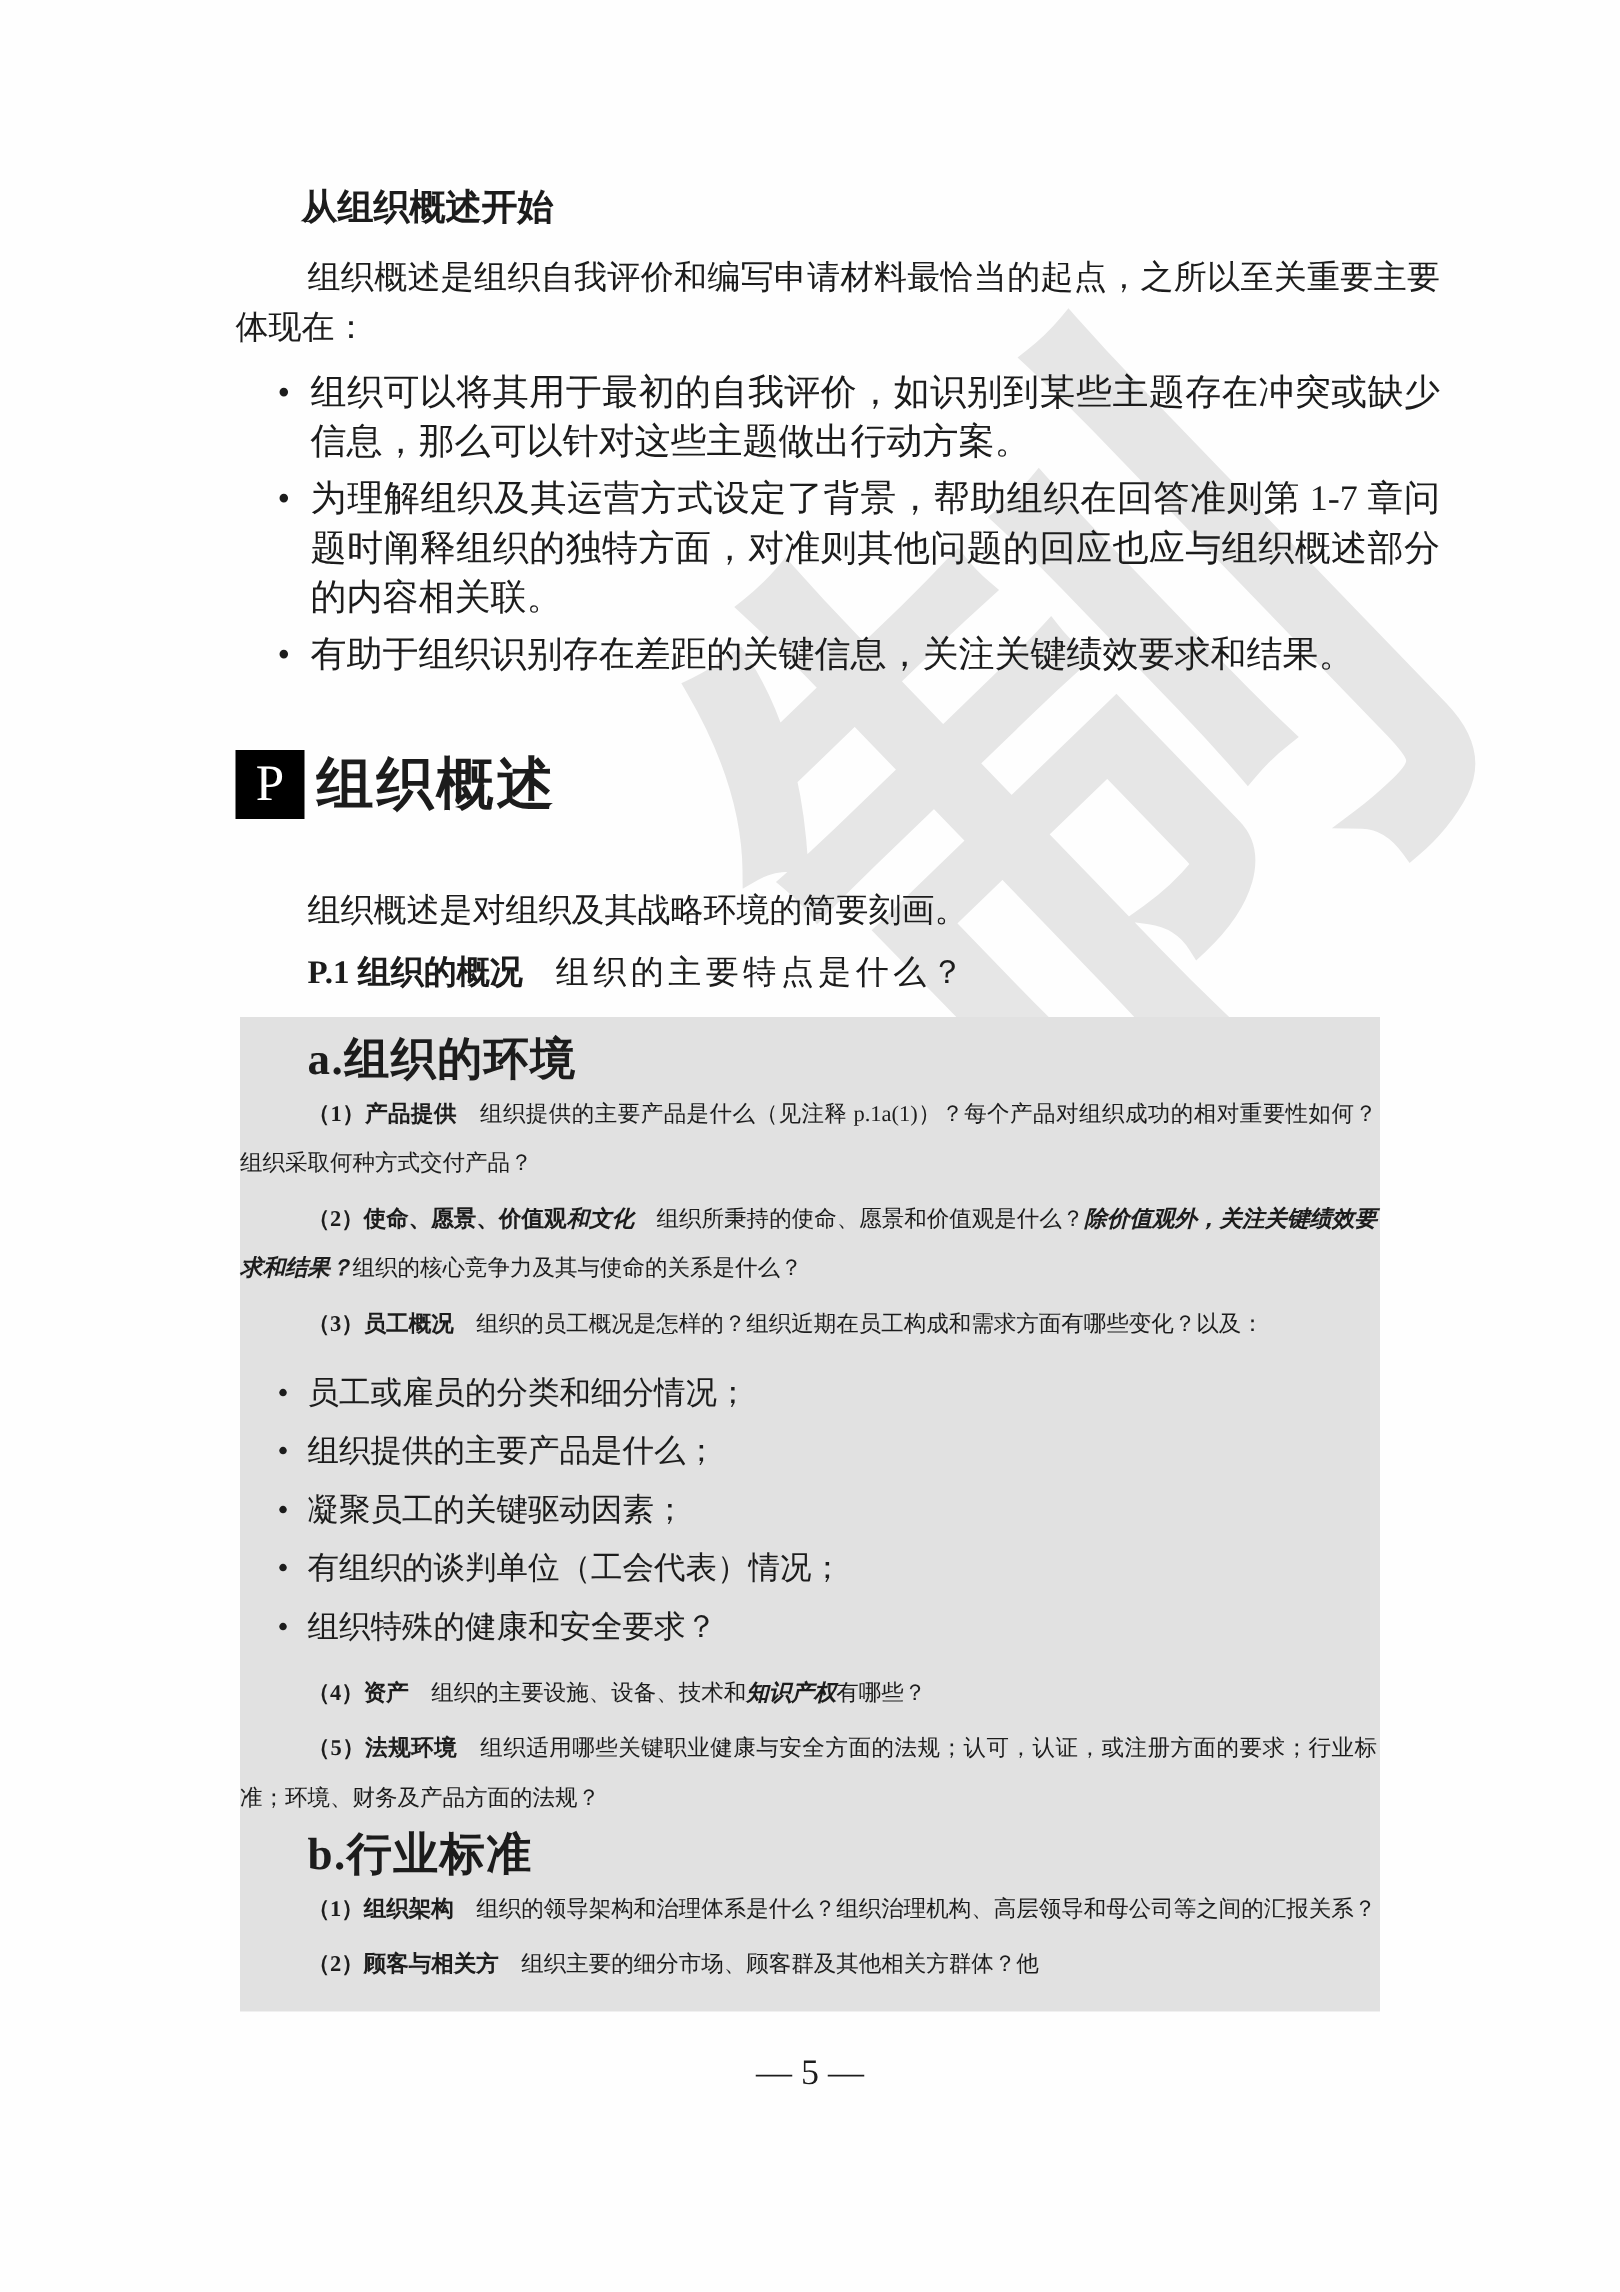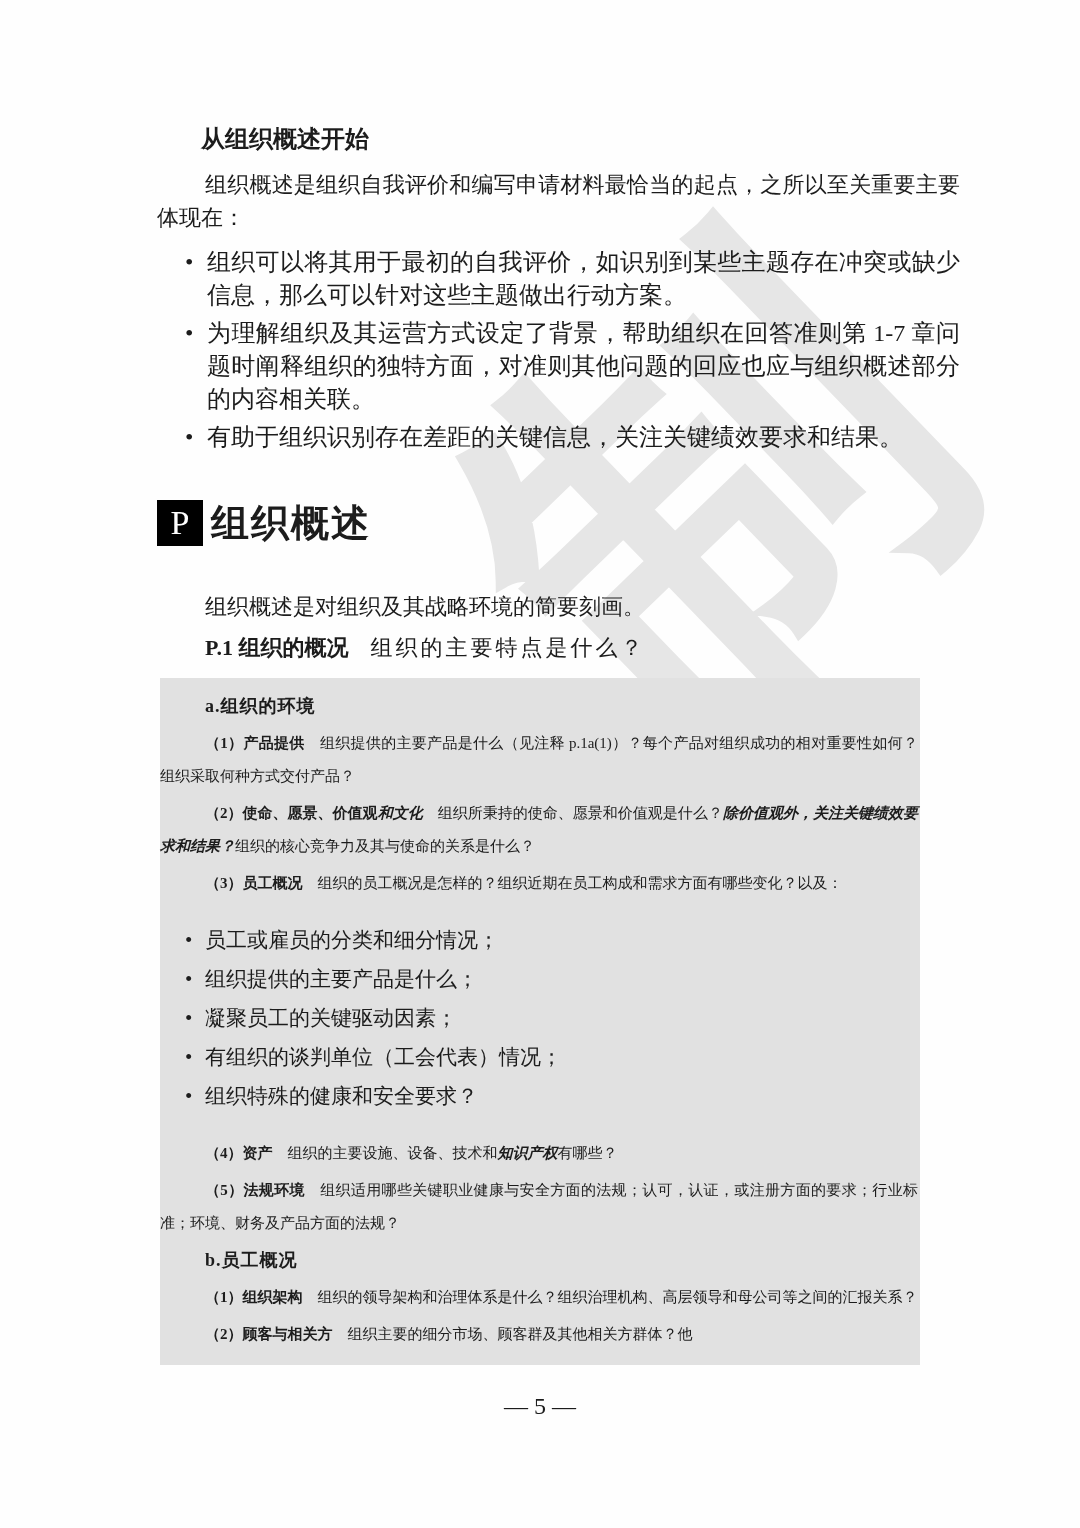--- a/index.html
+++ b/index.html
@@ -60,25 +60,25 @@
   .p1line { margin-top: 8px; }
 
   .run-n {}
   .run-b { font-weight: 700; }
   .run-s { font-weight: 700; font-style: italic; }
   .run-q { letter-spacing: 3px; }
 
   
   .panel { background: #e1e1e1; width: 760px; margin: 14px 0 0 3px; padding: 8px 2px 10px 0; }
   .panel .subhead {
-    font-size: 18px; font-weight: 700; letter-spacing: 1px;
+    font-size: 30px; font-weight: 700; letter-spacing: 1px;
     margin: 4px 0 4px 45px; line-height: 33px;
   }
   .panel .para { font-size: 15px; line-height: 33px; margin: 4px 0; text-indent: 45px; }
-  .panel .bullets { margin: 24px 0; }
+  .panel .bullets { margin: 12px 0; }
   .panel .bullets > li { font-size: 21px; line-height: 33px; margin: 0 0 6px; padding-left: 45px; }
   .panel .bullets > li::before { left: 25px; }
 
   .pageno { width: 1080px; margin: 28px 0 0 -157px; text-align: center; font-size: 24px; }
 </style>
 </head>
 <body>
 
 <div class="page">
 
@@ -114,21 +114,21 @@
       <p class="para"><span class="run-b">（3）员工概况</span><span class="run-n">　组织的员工概况是怎样的？组织近期在员工构成和需求方面有哪些变化？以及：</span></p>
       <ul class="bullets">
         <li>员工或雇员的分类和细分情况；</li>
         <li>组织提供的主要产品是什么；</li>
         <li>凝聚员工的关键驱动因素；</li>
         <li>有组织的谈判单位（工会代表）情况；</li>
         <li>组织特殊的健康和安全要求？</li>
       </ul>
       <p class="para"><span class="run-b">（4）资产</span><span class="run-n">　组织的主要设施、设备、技术和</span><span class="run-s">知识产权</span><span class="run-n">有哪些？</span></p>
       <p class="para"><span class="run-b">（5）法规环境</span><span class="run-n">　组织适用哪些关键职业健康与安全方面的法规；认可，认证，或注册方面的要求；行业标准；环境、财务及产品方面的法规？</span></p>
-      <h4 class="subhead">b.员工概况</h4>
+      <h4 class="subhead">b.行业标准</h4>
       <p class="para"><span class="run-b">（1）组织架构</span><span class="run-n">　组织的领导架构和治理体系是什么？组织治理机构、高层领导和母公司等之间的汇报关系？</span></p>
       <p class="para"><span class="run-b">（2）顾客与相关方</span><span class="run-n">　组织主要的细分市场、顾客群及其他相关方群体？他</span></p>
     </section>
 
     <div class="pageno">— 5 —</div>
 
   </div>
 </div>
 
 </body></html>

